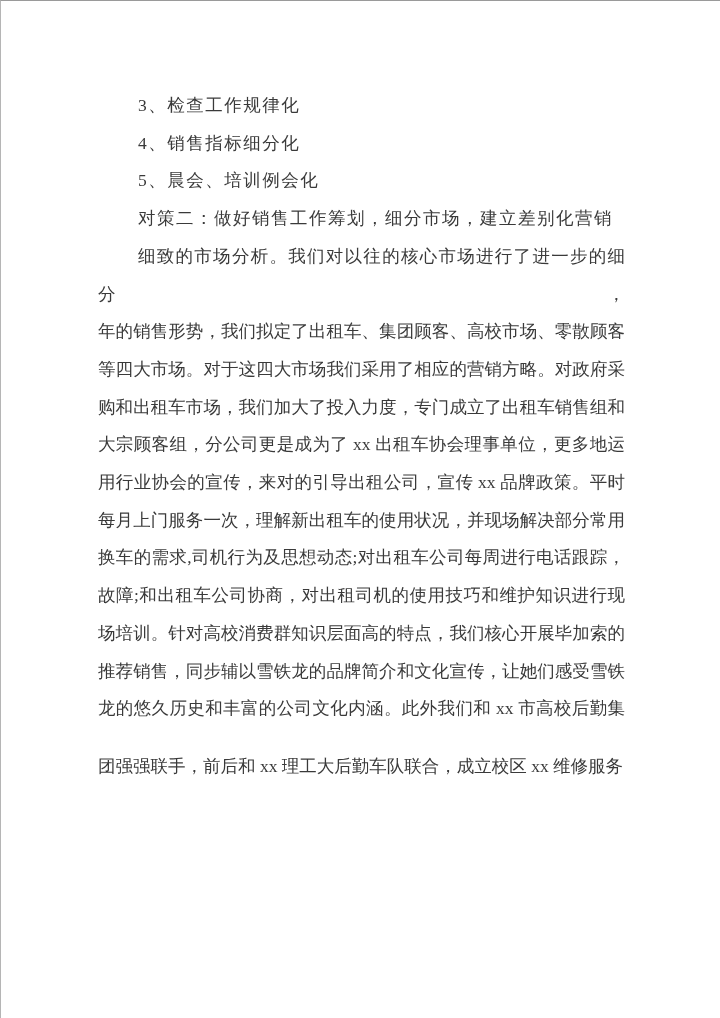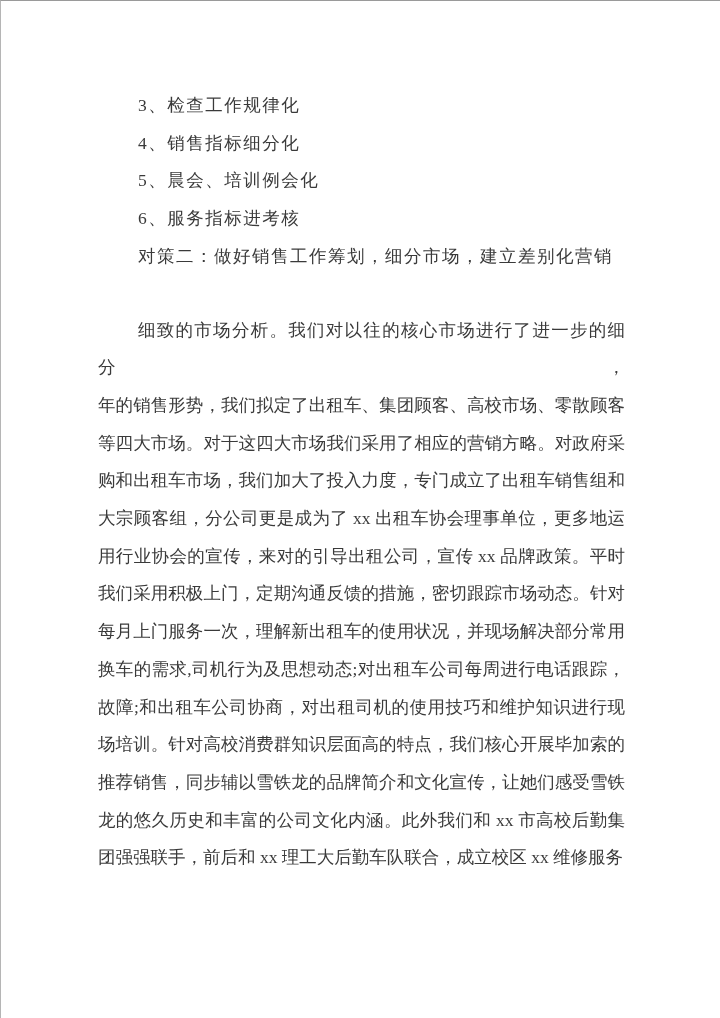--- a/index.html
+++ b/index.html
@@ -35,43 +35,41 @@
     text-indent: 40px;
     letter-spacing: 1.5px;
     text-align: left;
   }
   .para {
     text-align: justify;
     text-align-last: justify;
   }
   .heading + .para {
     text-indent: 40px;
-    margin-top: 36px;
   }
   .para:last-child {
     text-align-last: left;
+    margin-top: 20px;
   }
 </style>
 </head>
 <body>
 
 <div class="page">
   <div class="content">
     <div class="line list-line">3、检查工作规律化</div>
       <div class="line list-line">4、销售指标细分化</div>
       <div class="line list-line">5、晨会、培训例会化</div>
-      <div class="line list-line">6、服务指标进考核</div>
     <div class="line list-line heading">对策二：做好销售工作筹划，细分市场，建立差别化营销</div>
     <div class="line para">细致的市场分析。我们对以往的核心市场进行了进一步的细分，</div>
       <div class="line para">年的销售形势，我们拟定了出租车、集团顾客、高校市场、零散顾客</div>
       <div class="line para">等四大市场。对于这四大市场我们采用了相应的营销方略。对政府采</div>
       <div class="line para">购和出租车市场，我们加大了投入力度，专门成立了出租车销售组和</div>
       <div class="line para">大宗顾客组，分公司更是成为了 xx 出租车协会理事单位，更多地运</div>
       <div class="line para">用行业协会的宣传，来对的引导出租公司，宣传 xx 品牌政策。平时</div>
-      <div class="line para">我们采用积极上门，定期沟通反馈的措施，密切跟踪市场动态。针对</div>
       <div class="line para">每月上门服务一次，理解新出租车的使用状况，并现场解决部分常用</div>
       <div class="line para">换车的需求,司机行为及思想动态;对出租车公司每周进行电话跟踪，</div>
       <div class="line para">故障;和出租车公司协商，对出租司机的使用技巧和维护知识进行现</div>
       <div class="line para">场培训。针对高校消费群知识层面高的特点，我们核心开展毕加索的</div>
       <div class="line para">推荐销售，同步辅以雪铁龙的品牌简介和文化宣传，让她们感受雪铁</div>
       <div class="line para">龙的悠久历史和丰富的公司文化内涵。此外我们和 xx 市高校后勤集</div>
       <div class="line para">团强强联手，前后和 xx 理工大后勤车队联合，成立校区 xx 维修服务</div>
   </div>
 </div>
 

